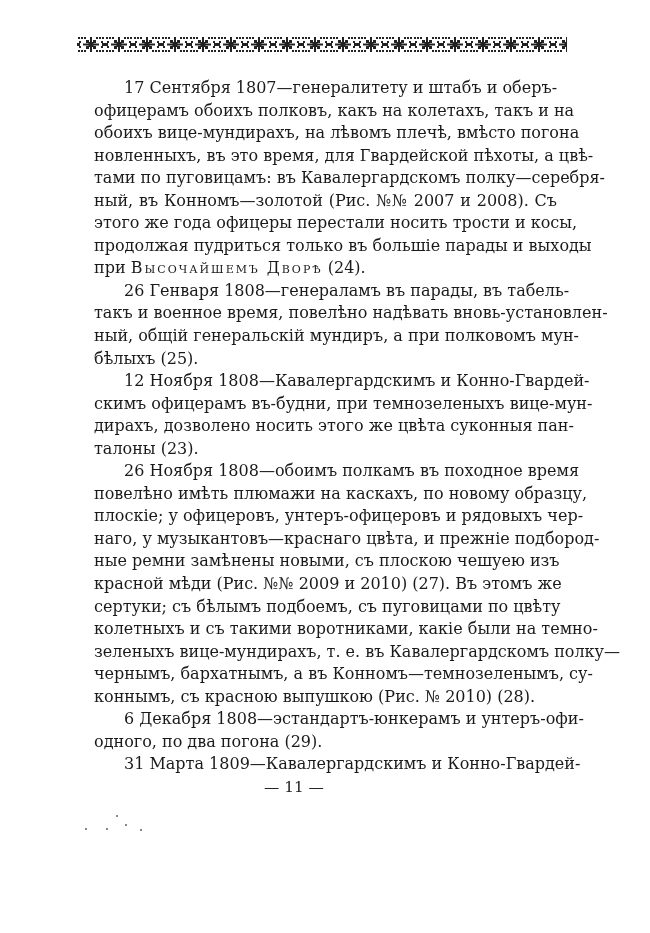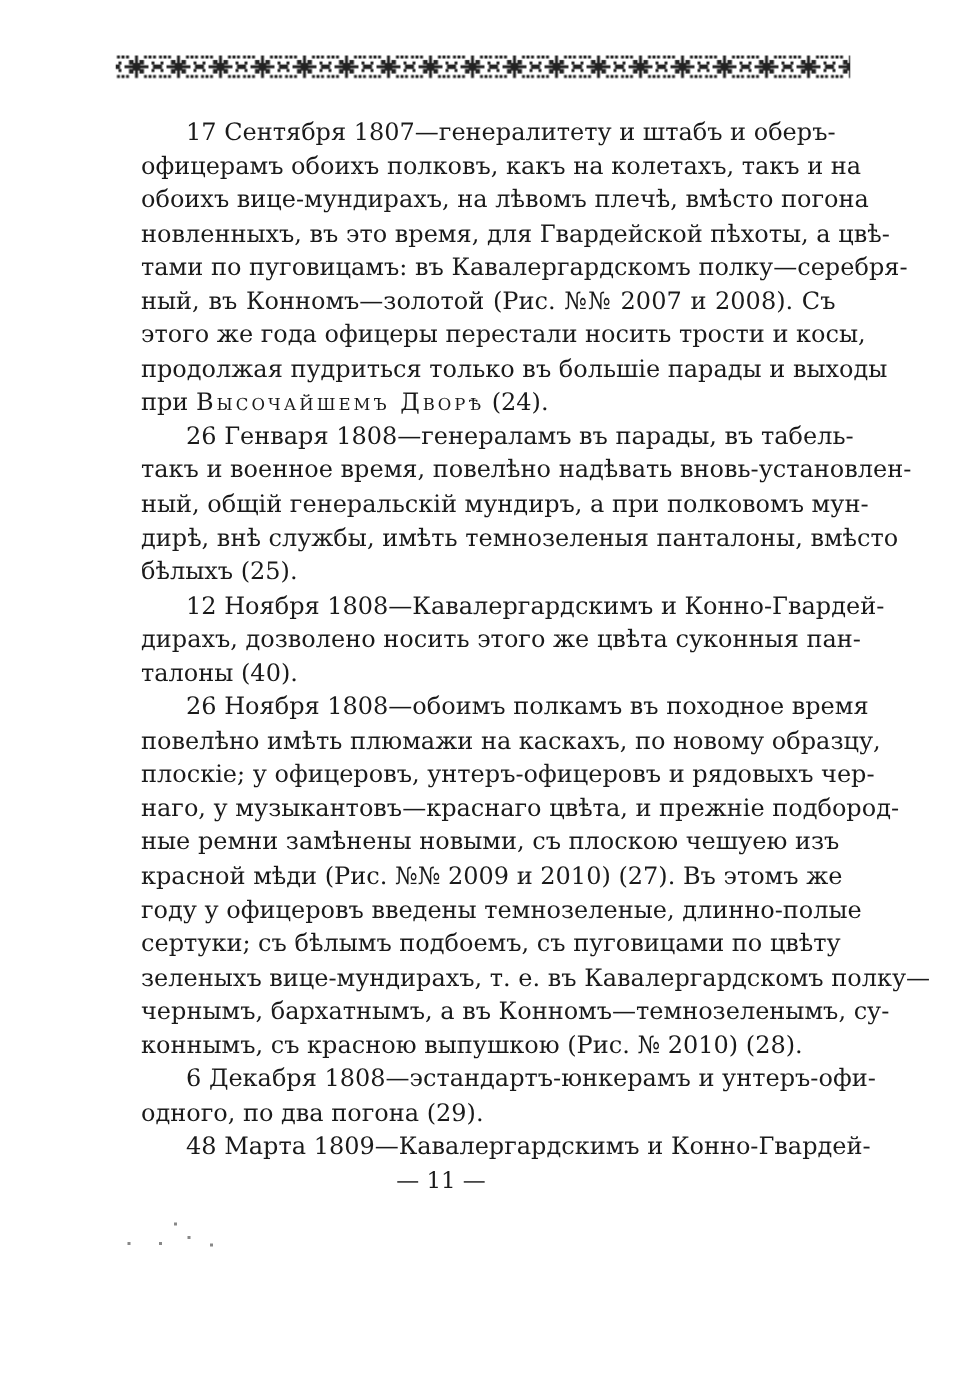--- a/index.html
+++ b/index.html
@@ -69,51 +69,51 @@
     <div class="line">ный, въ Конномъ—золотой (Рис. №№ 2007 и 2008). Съ</div>
     <div class="line">этого же года офицеры перестали носить трости и косы,</div>
     <div class="line">продолжая пудриться только въ большіе парады и выходы</div>
     <div class="line last"><span>при </span><span class="spaced">Высочайшемъ Дворѣ</span><span> (24).</span></div>
   </div>
 
   <div>
     <div class="line indent">26 Генваря 1808—генераламъ въ парады, въ табель-</div>
     <div class="line">такъ и военное время, повелѣно надѣвать вновь-установлен-</div>
     <div class="line">ный, общій генеральскій мундиръ, а при полковомъ мун-</div>
-    <div class="line">дирѣ, внѣ службы, имѣть темнозеленыя панталоны, вмѣсто</div>
     <div class="line last">бѣлыхъ (25).</div>
   </div>
 
   <div>
     <div class="line indent">12 Ноября 1808—Кавалергардскимъ и Конно-Гвардей-</div>
+    <div class="line">скимъ офицерамъ въ-будни, при темнозеленыхъ вице-мун-</div>
     <div class="line">дирахъ, дозволено носить этого же цвѣта суконныя пан-</div>
-    <div class="line last">талоны (40).</div>
+    <div class="line last">талоны (23).</div>
   </div>
 
   <div>
     <div class="line indent">26 Ноября 1808—обоимъ полкамъ въ походное время</div>
     <div class="line">повелѣно имѣть плюмажи на каскахъ, по новому образцу,</div>
     <div class="line">плоскіе; у офицеровъ, унтеръ-офицеровъ и рядовыхъ чер-</div>
     <div class="line">наго, у музыкантовъ—краснаго цвѣта, и прежніе подбород-</div>
     <div class="line">ные ремни замѣнены новыми, съ плоскою чешуею изъ</div>
     <div class="line">красной мѣди (Рис. №№ 2009 и 2010) (27). Въ этомъ же</div>
-    <div class="line">году у офицеровъ введены темнозеленые, длинно-полые</div>
     <div class="line">сертуки; съ бѣлымъ подбоемъ, съ пуговицами по цвѣту</div>
+    <div class="line">колетныхъ и съ такими воротниками, какіе были на темно-</div>
     <div class="line">зеленыхъ вице-мундирахъ, т. е. въ Кавалергардскомъ полку—</div>
     <div class="line">чернымъ, бархатнымъ, а въ Конномъ—темнозеленымъ, су-</div>
     <div class="line last">коннымъ, съ красною выпушкою (Рис. № 2010) (28).</div>
   </div>
 
   <div>
     <div class="line indent">6 Декабря 1808—эстандартъ-юнкерамъ и унтеръ-офи-</div>
     <div class="line last">одного, по два погона (29).</div>
   </div>
 
   <div>
-    <div class="line indent">48 Марта 1809—Кавалергардскимъ и Конно-Гвардей-</div>
+    <div class="line indent">31 Марта 1809—Кавалергардскимъ и Конно-Гвардей-</div>
   </div>
 </div>
 
 <div class="page-number">— 11 —</div>
 
 <div class="speck" style="left:116px;top:815px;"></div>
 <div class="speck" style="left:125px;top:824px;"></div>
 <div class="speck" style="left:140px;top:829px;"></div>
 <div class="speck" style="left:85px;top:828px;"></div>
 <div class="speck" style="left:106px;top:828px;"></div>

